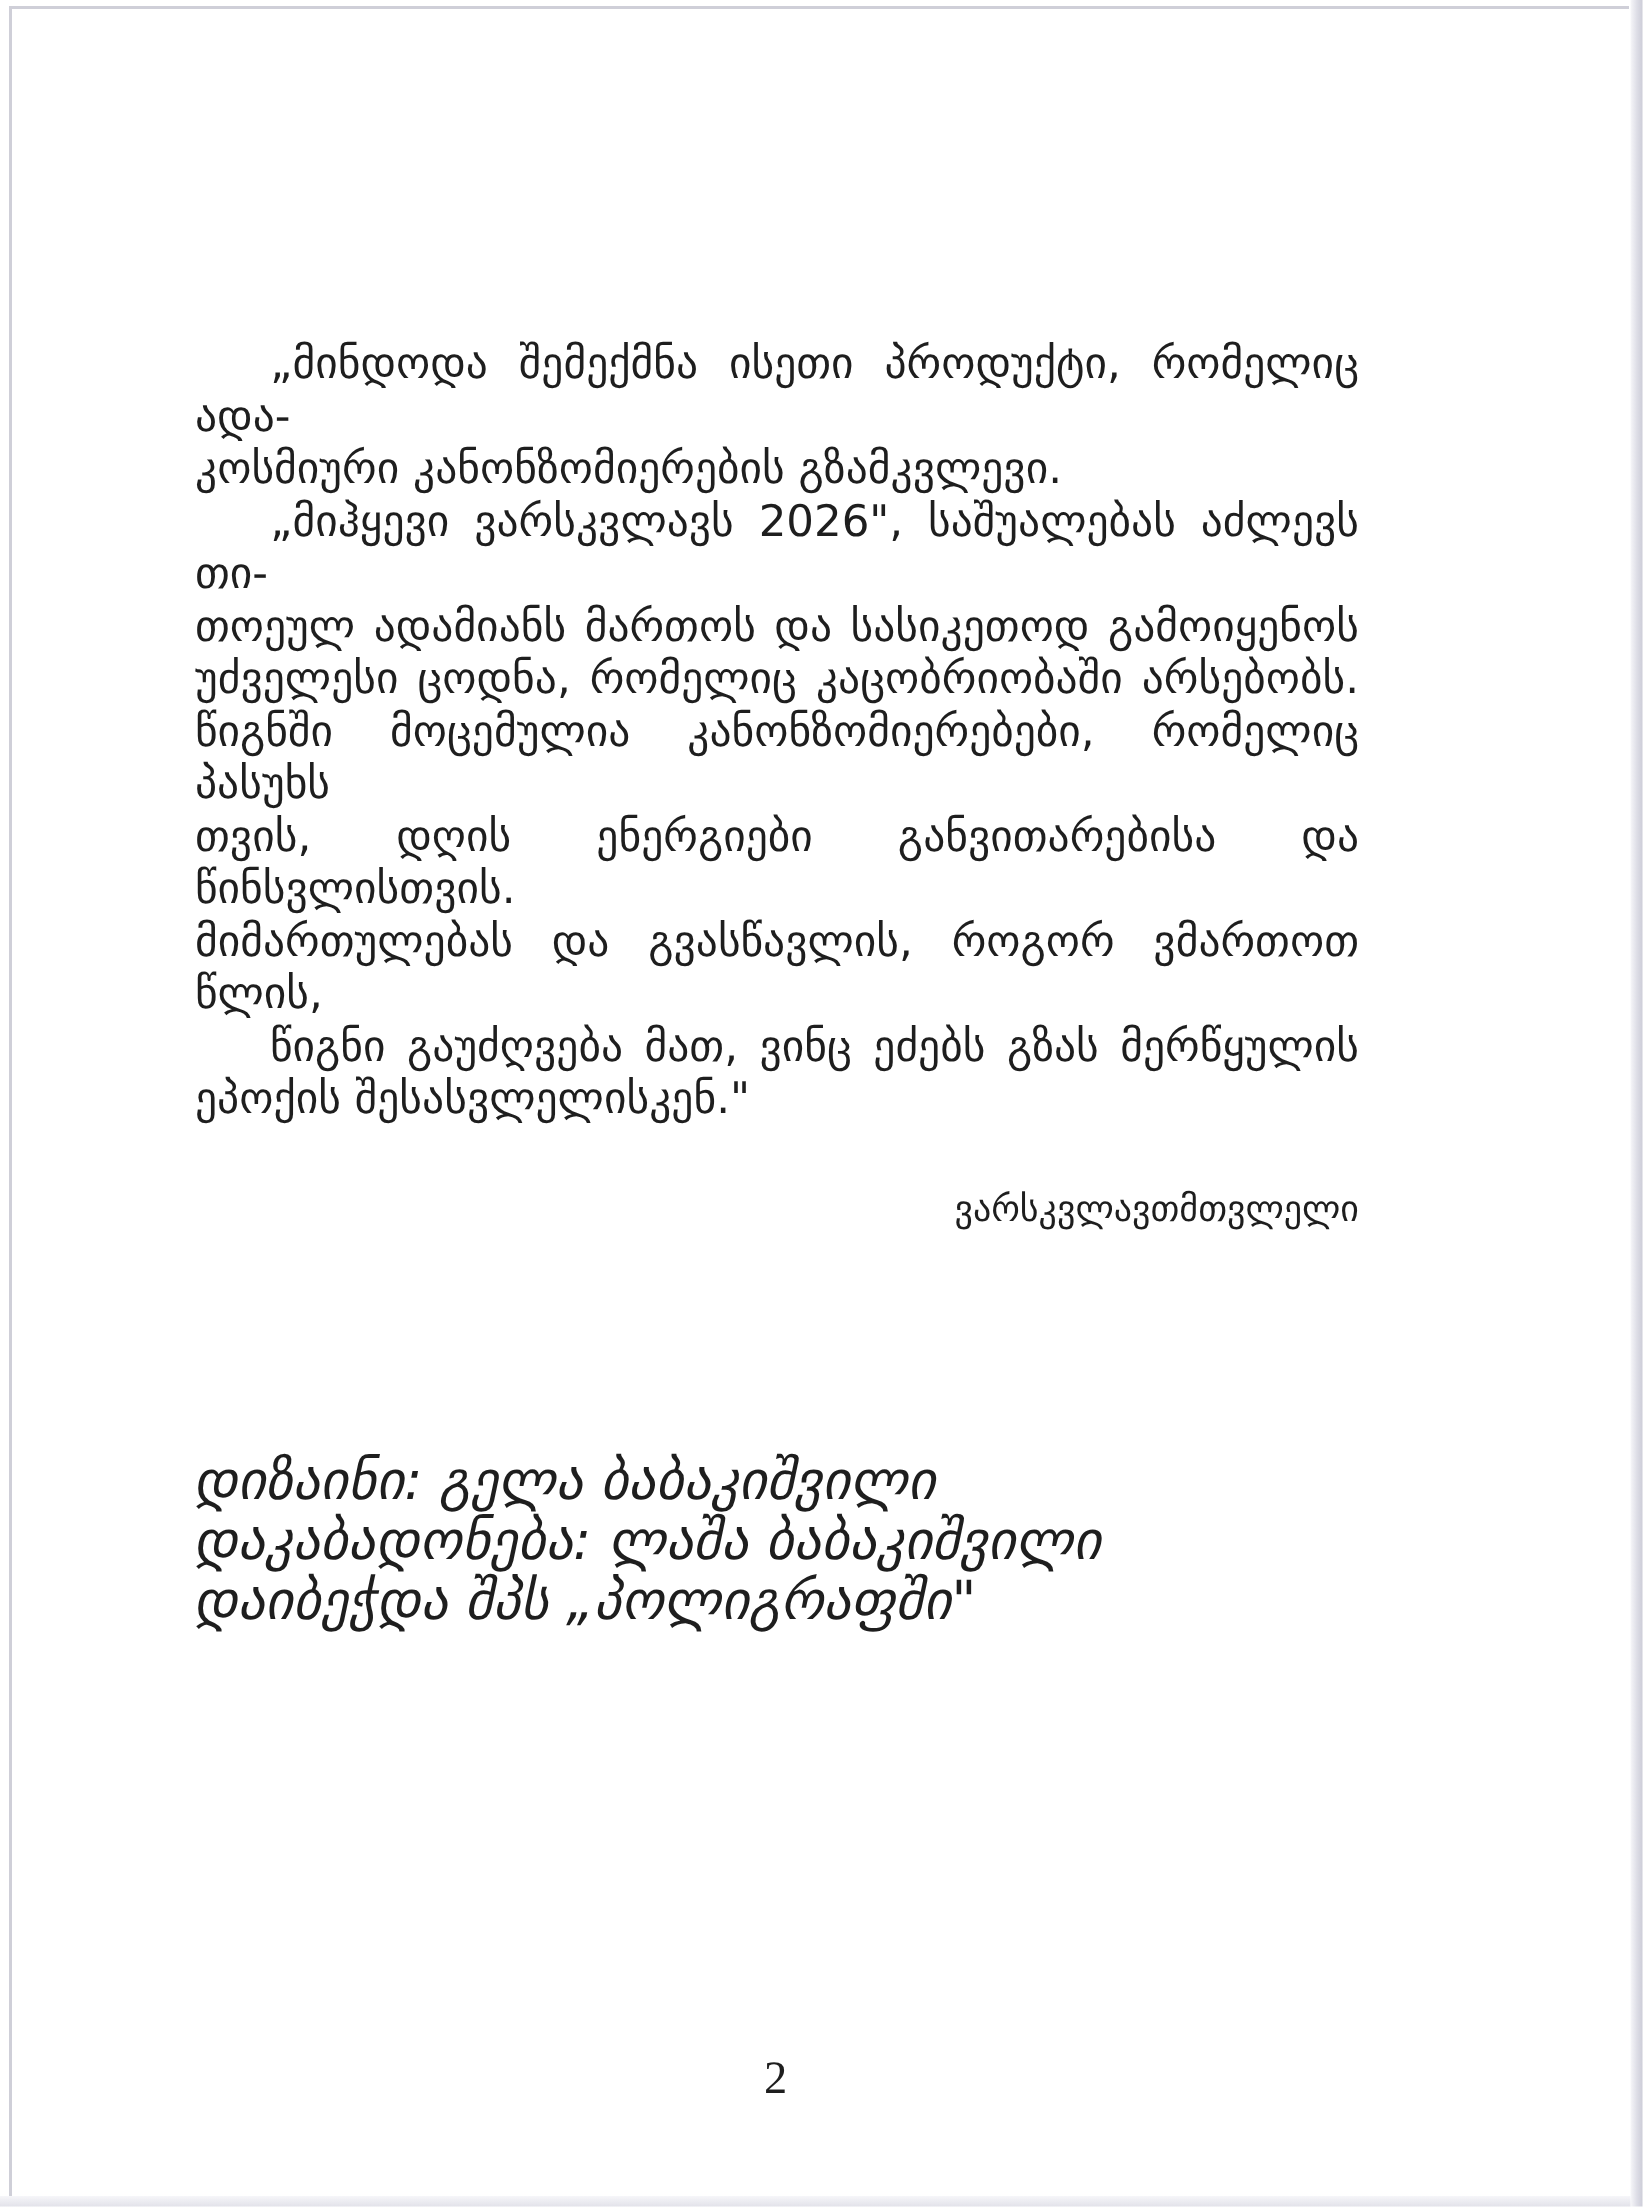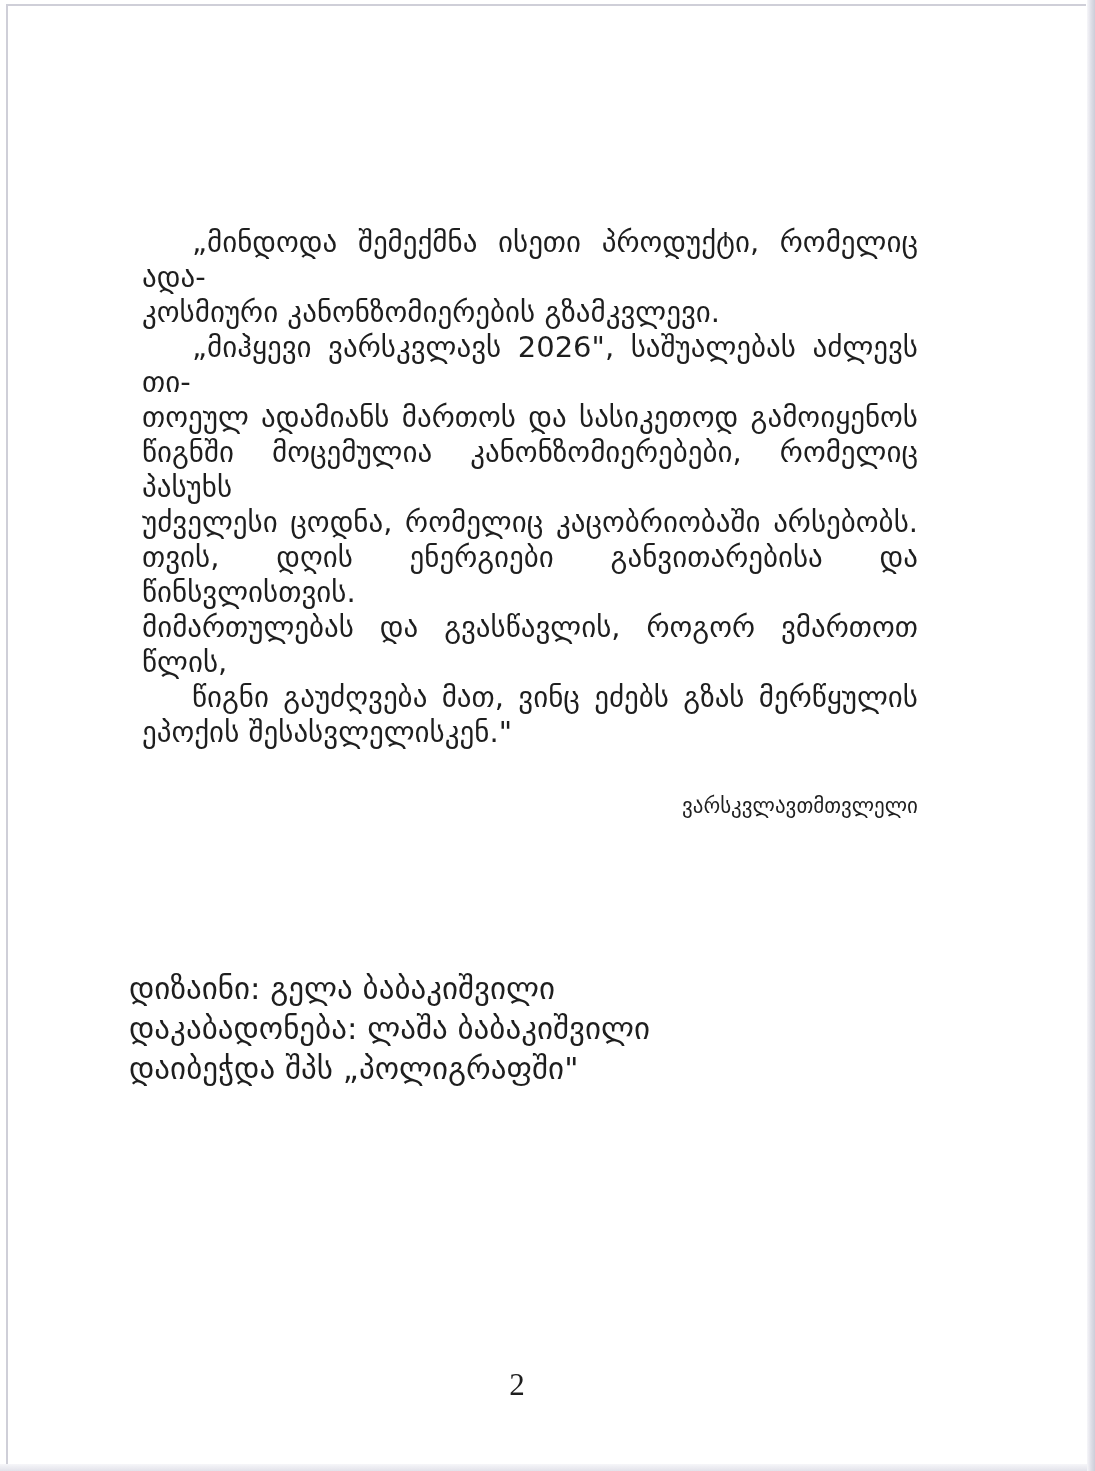--- a/index.html
+++ b/index.html
@@ -33,49 +33,50 @@
   }
   .scrollbar-h {
     position: absolute;
     left: 0; right: 8px; bottom: 0; height: 7px;
     background: linear-gradient(to bottom, #f6f6f9, #e2e2ea);
   }
 
   
   .quote {
     position: absolute;
-    left: 142px;
+    left: 130px;
     top: 225px;
     width: 776px;
     font-size: 29px;
     line-height: 35px;
   }
   .line {
     text-align: justify;
     text-align-last: justify;
     white-space: normal;
   }
   .line.last { text-align-last: left; }
   .line.first { text-indent: 50px; }
 
   .signature {
     margin-top: 39px;
     text-align: right;
-    font-size: 21px;
+    font-size: 24px;
     line-height: 35px;
   }
 
   
   .colophon {
     position: absolute;
     left: 129px;
     top: 968px;
     width: 776px;
-    font-size: 31px;
+    font-size: 36px;
     line-height: 40px;
+    font-style: italic;
   }
   .colophon .copyright { margin-top: 20px; }
   .colophon .isbn {
     margin-top: 27px;
     font-family: "Liberation Sans", "DejaVu Sans", sans-serif;
     letter-spacing: 0.5px;
   }
 
   .page-num {
     position: absolute;
@@ -96,22 +97,22 @@
 
 <div class="quote">
   <div id="paragraphs">
       <div class="para">
         <div class="line first">„მინდოდა შემექმნა ისეთი პროდუქტი, რომელიც ადა-</div>
         <div class="line last">კოსმიური კანონზომიერების გზამკვლევი.</div>
       </div>
       <div class="para">
         <div class="line first">„მიჰყევი ვარსკვლავს 2026", საშუალებას აძლევს თი-</div>
         <div class="line">თოეულ ადამიანს მართოს და სასიკეთოდ გამოიყენოს</div>
+        <div class="line">უძველესი ცოდნა, რომელიც კაცობრიობაში არსებობს.</div>
         <div class="line">წიგნში მოცემულია კანონზომიერებები, რომელიც პასუხს</div>
-        <div class="line">უძველესი ცოდნა, რომელიც კაცობრიობაში არსებობს.</div>
         <div class="line last">თვის, დღის ენერგიები განვითარებისა და წინსვლისთვის.</div>
         <div class="line">მიმართულებას და გვასწავლის, როგორ ვმართოთ წლის,</div>
       </div>
       <div class="para">
         <div class="line first">წიგნი გაუძღვება მათ, ვინც ეძებს გზას მერწყულის</div>
         <div class="line last">ეპოქის შესასვლელისკენ."</div>
       </div>
     </div>
   <div class="signature">ვარსკვლავთმთვლელი</div>
 </div>

